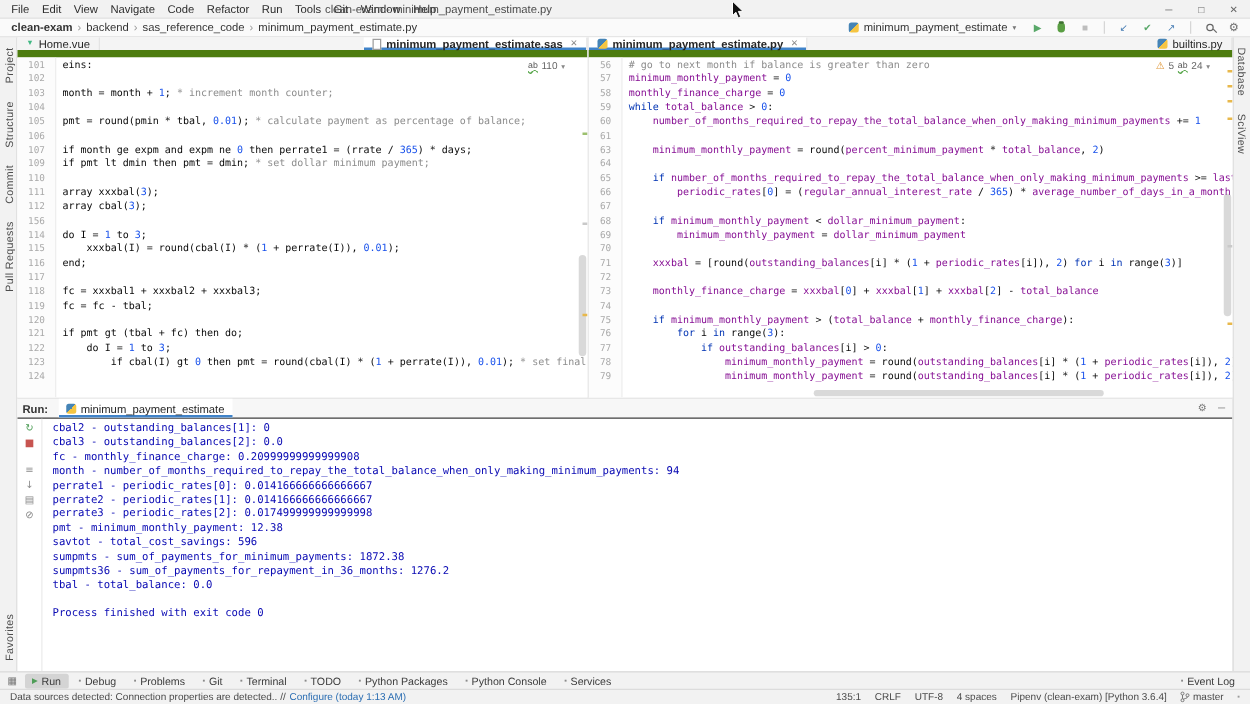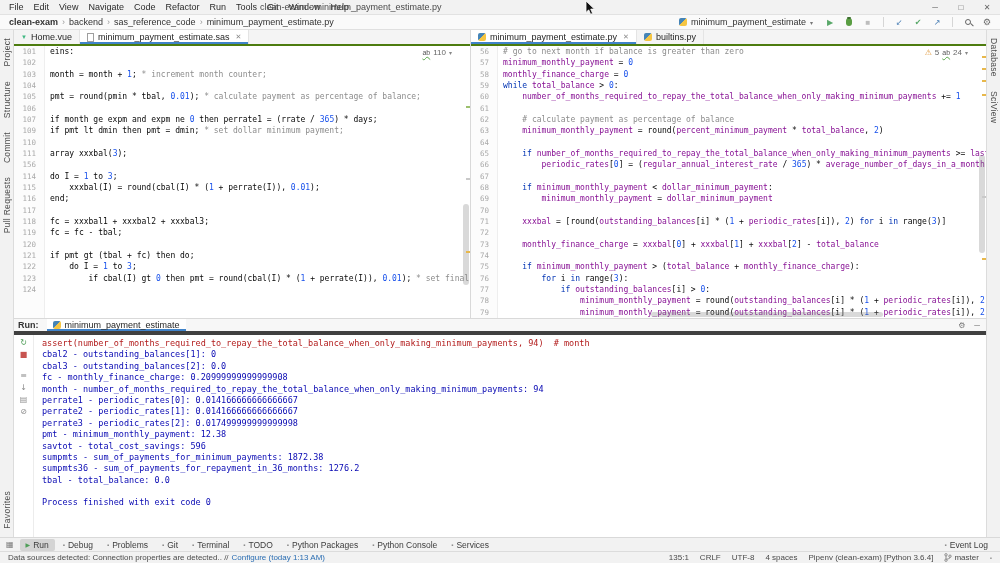--- a/index.html
+++ b/index.html
@@ -47,23 +47,23 @@
   .stripe-label{writing-mode:vertical-rl;font-size:8.5px;color:#4d4d4d;letter-spacing:.3px;}
   .stripe.left .stripe-label{transform:rotate(180deg);}
   .spacer{flex:1;}
   .center-col{flex:1;display:flex;flex-direction:column;min-width:0;}
 
   
   .editors{height:288px;flex:none;display:flex;min-width:0;}
   .pane{display:flex;flex-direction:column;min-width:0;background:#fff;}
   .paneL{width:456px;flex:none;}
   .paneR{flex:1;border-left:1px solid #d9d9d9;}
-  .tabsbar{height:16px;flex:none;background:#f4f4f4;border-bottom:2px solid #4d7c0f;display:flex;align-items:stretch;}
+  .tabsbar{height:16px;flex:none;background:#f4f4f4;border-bottom:6px solid #4d7c0f;display:flex;align-items:stretch;justify-content:space-between;}
   .etab{display:flex;align-items:center;gap:4px;padding:0 7px;border-right:1px solid #e4e4e4;color:#262626;white-space:nowrap;}
-  .etab.active{background:#fff;box-shadow:inset 0 -2px 0 #4083c9;}
+  .etab.active{background:#fff;box-shadow:inset 0 -2px 0 #4083c9;font-weight:bold;}
   .tab-close{color:#8a8a8a;font-size:7px;margin-left:2px;}
   .vueic{color:#41b883;font-size:6px;line-height:1;}
   .fic.sas{width:7px;height:9px;background:#fff;border:1px solid #9e9e9e;display:inline-block;}
   .ebody{flex:1;position:relative;overflow:hidden;font-family:"DejaVu Sans Mono",monospace;background:#fff;}
   .gutterbg{position:absolute;top:0;bottom:0;left:0;background:#fcfcfc;border-right:1px solid #eeeeee;}
   .paneL .gutterbg{width:31px;}
   .paneR .gutterbg{width:27px;}
   .crow{height:11.33px;line-height:11.33px;white-space:pre;position:relative;}
   .ln{display:inline-block;text-align:right;color:#a9a9a9;font-size:7.5px;vertical-align:top;}
   .paneL .ln{width:30px;padding-right:8px;}
@@ -74,21 +74,21 @@
   .warn-ic{color:#e09a3e;font-size:8px;}
   .typo-ic{font-size:7px;color:#555;text-decoration:underline wavy #57a64a 1px;}
   .chev{color:#888;font-size:6px;}
   .vthumb{position:absolute;right:1px;width:6px;border-radius:3px;background:rgba(130,130,130,.30);}
   .hthumb{position:absolute;bottom:1px;height:5px;border-radius:3px;background:rgba(130,130,130,.30);}
   .mark{position:absolute;right:0;width:4px;height:2px;}
   .mark.or{background:#e8b84b;}.mark.gr{background:#9cc06e;}.mark.gy{background:#c9c9c9;}
 
   
   .runpanel{flex:1;display:flex;flex-direction:column;background:#fff;border-top:1px solid #d9d9d9;min-height:0;}
-  .runheader{height:16px;flex:none;background:#f7f7f7;border-bottom:4px solid #404040;display:flex;align-items:center;padding:0 6px 0 4px;gap:8px;}
+  .runheader{height:16px;flex:none;background:#f7f7f7;border-bottom:1px solid #404040;display:flex;align-items:center;padding:0 6px 0 4px;gap:8px;}
   .runlabel{font-weight:bold;color:#333;}
   .runtab{display:flex;align-items:center;gap:4px;padding:0 6px;height:100%;background:#fff;box-shadow:inset 0 -2px 0 #4083c9;color:#262626;}
   .rh-right{margin-left:auto;display:flex;gap:9px;color:#777;font-size:8px;}
   .runbody{flex:1;display:flex;min-height:0;}
   .runtools{width:20px;flex:none;border-right:1px solid #ececec;display:flex;flex-direction:column;align-items:center;padding-top:3px;gap:3px;}
   .rt{width:14px;text-align:center;font-size:8px;color:#8a8a8a;font-family:"DejaVu Sans",sans-serif;}
   .rt.grn{color:#4f9e58}.rt.red{color:#c75450}.rt.gap{margin-top:9px}
   .console{flex:1;overflow:hidden;padding:3px 0 0 8px;font-family:"DejaVu Sans Mono",monospace;font-size:8.5px;}
   .cline{height:11.4px;line-height:11.4px;white-space:pre;}
   .cl-err{color:#b21b1b;}
@@ -209,20 +209,21 @@
                 <div class="crow"><span class="ln">101</span><span class="ct"><span class="tp">eins:</span></span></div>
                 <div class="crow"><span class="ln">102</span><span class="ct"></span></div>
                 <div class="crow"><span class="ln">103</span><span class="ct"><span class="tp">month = month + </span><span class="tn">1</span><span class="tp">; </span><span class="tc">* increment month counter;</span></span></div>
                 <div class="crow"><span class="ln">104</span><span class="ct"></span></div>
                 <div class="crow"><span class="ln">105</span><span class="ct"><span class="tp">pmt = round(pmin * tbal, </span><span class="tn">0.01</span><span class="tp">); </span><span class="tc">* calculate payment as percentage of balance;</span></span></div>
                 <div class="crow"><span class="ln">106</span><span class="ct"></span></div>
                 <div class="crow"><span class="ln">107</span><span class="ct"><span class="tp">if month ge expm and expm ne </span><span class="tn">0</span><span class="tp"> then perrate1 = (rrate / </span><span class="tn">365</span><span class="tp">) * days;</span></span></div>
                 <div class="crow"><span class="ln">109</span><span class="ct"><span class="tp">if pmt lt dmin then pmt = dmin; </span><span class="tc">* set dollar minimum payment;</span></span></div>
                 <div class="crow"><span class="ln">110</span><span class="ct"></span></div>
                 <div class="crow"><span class="ln">111</span><span class="ct"><span class="tp">array xxxbal(</span><span class="tn">3</span><span class="tp">);</span></span></div>
+                <div class="crow"><span class="ln">112</span><span class="ct"><span class="tp">array cbal(</span><span class="tn">3</span><span class="tp">);</span></span></div>
                 <div class="crow"><span class="ln">156</span><span class="ct"></span></div>
                 <div class="crow"><span class="ln">114</span><span class="ct"><span class="tp">do I = </span><span class="tn">1</span><span class="tp"> to </span><span class="tn">3</span><span class="tp">;</span></span></div>
                 <div class="crow"><span class="ln">115</span><span class="ct"><span class="tp">    xxxbal(I) = round(cbal(I) * (</span><span class="tn">1</span><span class="tp"> + perrate(I)), </span><span class="tn">0.01</span><span class="tp">);</span></span></div>
                 <div class="crow"><span class="ln">116</span><span class="ct"><span class="tp">end;</span></span></div>
                 <div class="crow"><span class="ln">117</span><span class="ct"></span></div>
                 <div class="crow"><span class="ln">118</span><span class="ct"><span class="tp">fc = xxxbal1 + xxxbal2 + xxxbal3;</span></span></div>
                 <div class="crow"><span class="ln">119</span><span class="ct"><span class="tp">fc = fc - tbal;</span></span></div>
                 <div class="crow"><span class="ln">120</span><span class="ct"></span></div>
                 <div class="crow"><span class="ln">121</span><span class="ct"><span class="tp">if pmt gt (tbal + fc) then do;</span></span></div>
                 <div class="crow"><span class="ln">122</span><span class="ct"><span class="tp">    do I = </span><span class="tn">1</span><span class="tp"> to </span><span class="tn">3</span><span class="tp">;</span></span></div>
@@ -255,21 +256,20 @@
             </div>
           <div class="ebody">
             <div class="gutterbg"></div>
             <div id="rowsR">
                 <div class="crow"><span class="ln">56</span><span class="ct"><span class="tc"># go to next month if balance is greater than zero</span></span></div>
                 <div class="crow"><span class="ln">57</span><span class="ct"><span class="tv">minimum_monthly_payment</span><span class="tp"> = </span><span class="tn">0</span></span></div>
                 <div class="crow"><span class="ln">58</span><span class="ct"><span class="tv">monthly_finance_charge</span><span class="tp"> = </span><span class="tn">0</span></span></div>
                 <div class="crow"><span class="ln">59</span><span class="ct"><span class="tk">while </span><span class="tv">total_balance</span><span class="tp"> &gt; </span><span class="tn">0</span><span class="tp">:</span></span></div>
                 <div class="crow"><span class="ln">60</span><span class="ct"><span class="tp">    </span><span class="tv">number_of_months_required_to_repay_the_total_balance_when_only_making_minimum_payments</span><span class="tp"> += </span><span class="tn">1</span></span></div>
                 <div class="crow"><span class="ln">61</span><span class="ct"></span></div>
-                <div class="crow"><span class="ln">62</span><span class="ct"><span class="tp">    </span><span class="tc"># calculate payment as percentage of balance</span></span></div>
                 <div class="crow"><span class="ln">63</span><span class="ct"><span class="tp">    </span><span class="tv">minimum_monthly_payment</span><span class="tp"> = round(</span><span class="tv">percent_minimum_payment</span><span class="tp"> * </span><span class="tv">total_balance</span><span class="tp">, </span><span class="tn">2</span><span class="tp">)</span></span></div>
                 <div class="crow"><span class="ln">64</span><span class="ct"></span></div>
                 <div class="crow"><span class="ln">65</span><span class="ct"><span class="tp">    </span><span class="tk">if </span><span class="tv">number_of_months_required_to_repay_the_total_balance_when_only_making_minimum_payments</span><span class="tp"> &gt;= </span><span class="tv">last_month_for_promo</span></span></div>
                 <div class="crow"><span class="ln">66</span><span class="ct"><span class="tp">        </span><span class="tv">periodic_rates</span><span class="tp">[</span><span class="tn">0</span><span class="tp">] = (</span><span class="tv">regular_annual_interest_rate</span><span class="tp"> / </span><span class="tn">365</span><span class="tp">) * </span><span class="tv">average_number_of_days_in_a_month</span></span></div>
                 <div class="crow"><span class="ln">67</span><span class="ct"></span></div>
                 <div class="crow"><span class="ln">68</span><span class="ct"><span class="tp">    </span><span class="tk">if </span><span class="tv">minimum_monthly_payment</span><span class="tp"> &lt; </span><span class="tv">dollar_minimum_payment</span><span class="tp">:</span></span></div>
                 <div class="crow"><span class="ln">69</span><span class="ct"><span class="tp">        </span><span class="tv">minimum_monthly_payment</span><span class="tp"> = </span><span class="tv">dollar_minimum_payment</span></span></div>
                 <div class="crow"><span class="ln">70</span><span class="ct"></span></div>
                 <div class="crow"><span class="ln">71</span><span class="ct"><span class="tp">    </span><span class="tv">xxxbal</span><span class="tp"> = [round(</span><span class="tv">outstanding_balances</span><span class="tp">[i] * (</span><span class="tn">1</span><span class="tp"> + </span><span class="tv">periodic_rates</span><span class="tp">[i]), </span><span class="tn">2</span><span class="tp">) </span><span class="tk">for </span><span class="tp">i </span><span class="tk">in </span><span class="tp">range(</span><span class="tn">3</span><span class="tp">)]</span></span></div>
                 <div class="crow"><span class="ln">72</span><span class="ct"></span></div>
@@ -315,21 +315,20 @@
         <div class="runbody">
           <div class="runtools" id="runtools">
               <span class="rt grn">↻</span>
               <span class="rt red">■</span>
               <span class="rt  gap">≡</span>
               <span class="rt ">↓</span>
               <span class="rt ">▤</span>
               <span class="rt ">⊘</span>
             </div>
           <div class="console" id="console">
-              <div class="cline cl-err">assert(number_of_months_required_to_repay_the_total_balance_when_only_making_minimum_payments, 94)  # month</div>
               <div class="cline cl-out">cbal2 - outstanding_balances[1]: 0</div>
               <div class="cline cl-out">cbal3 - outstanding_balances[2]: 0.0</div>
               <div class="cline cl-out">fc - monthly_finance_charge: 0.20999999999999908</div>
               <div class="cline cl-out">month - number_of_months_required_to_repay_the_total_balance_when_only_making_minimum_payments: 94</div>
               <div class="cline cl-out">perrate1 - periodic_rates[0]: 0.014166666666666667</div>
               <div class="cline cl-out">perrate2 - periodic_rates[1]: 0.014166666666666667</div>
               <div class="cline cl-out">perrate3 - periodic_rates[2]: 0.017499999999999998</div>
               <div class="cline cl-out">pmt - minimum_monthly_payment: 12.38</div>
               <div class="cline cl-out">savtot - total_cost_savings: 596</div>
               <div class="cline cl-out">sumpmts - sum_of_payments_for_minimum_payments: 1872.38</div>

